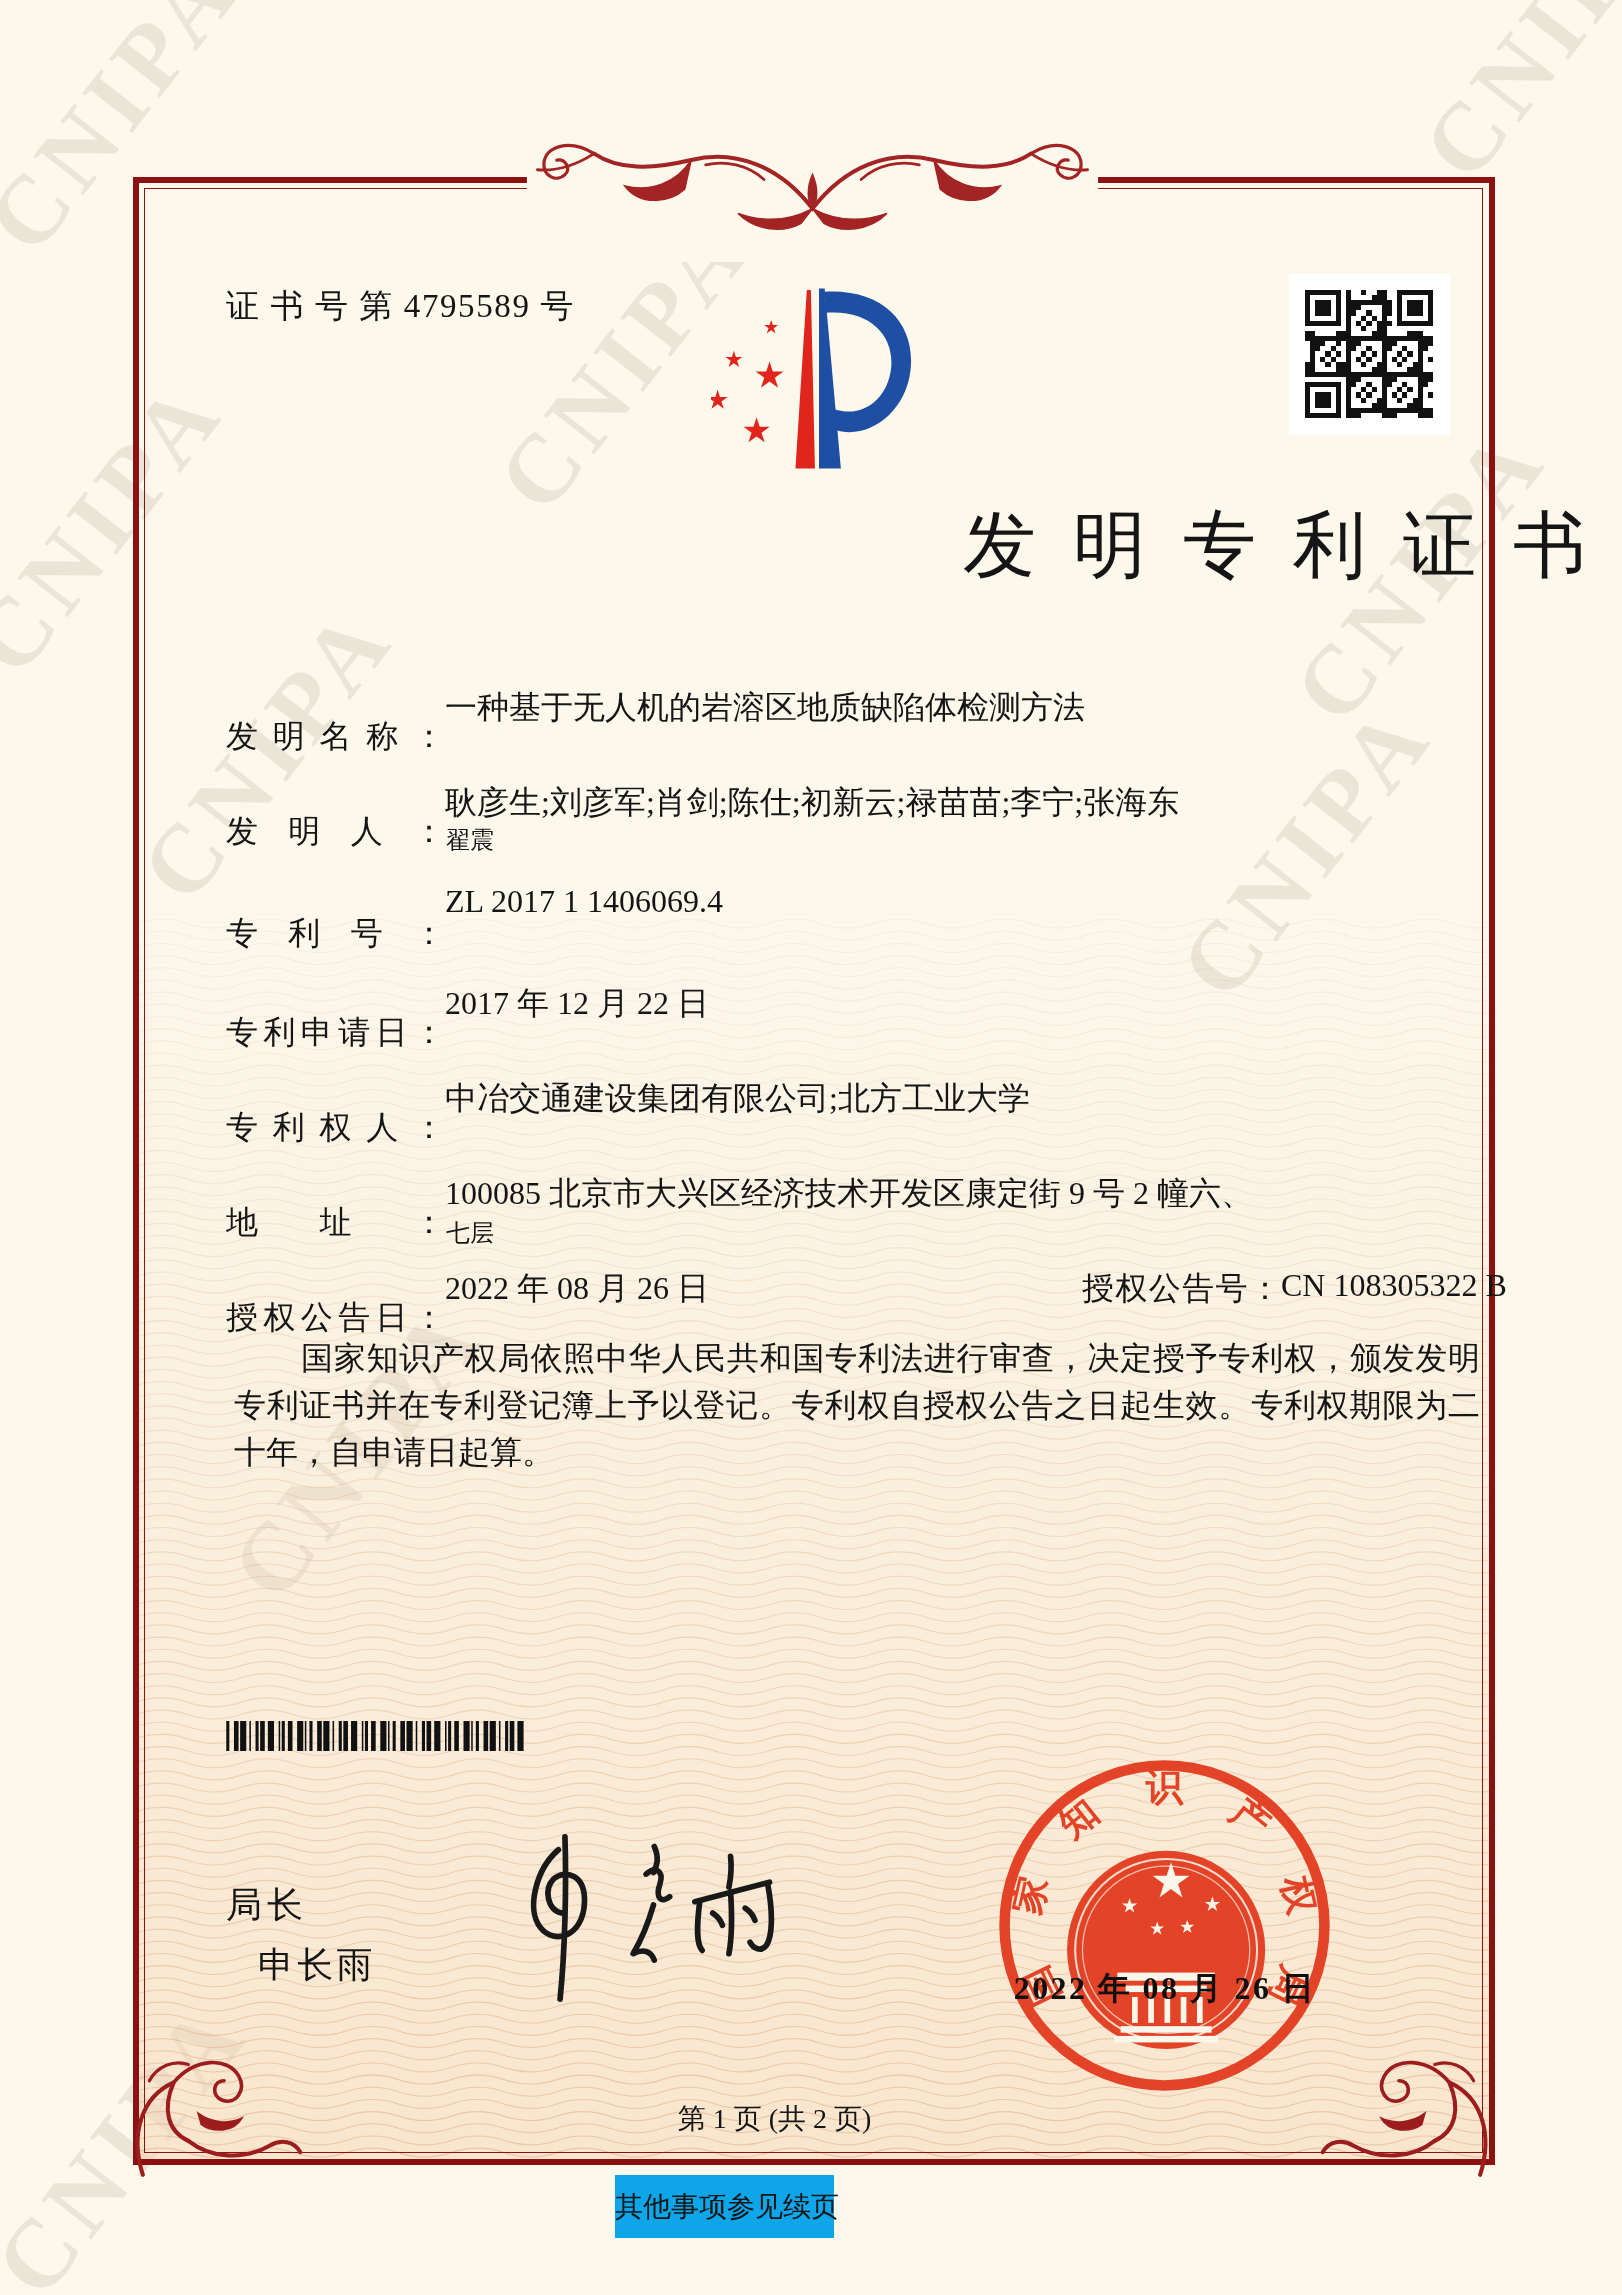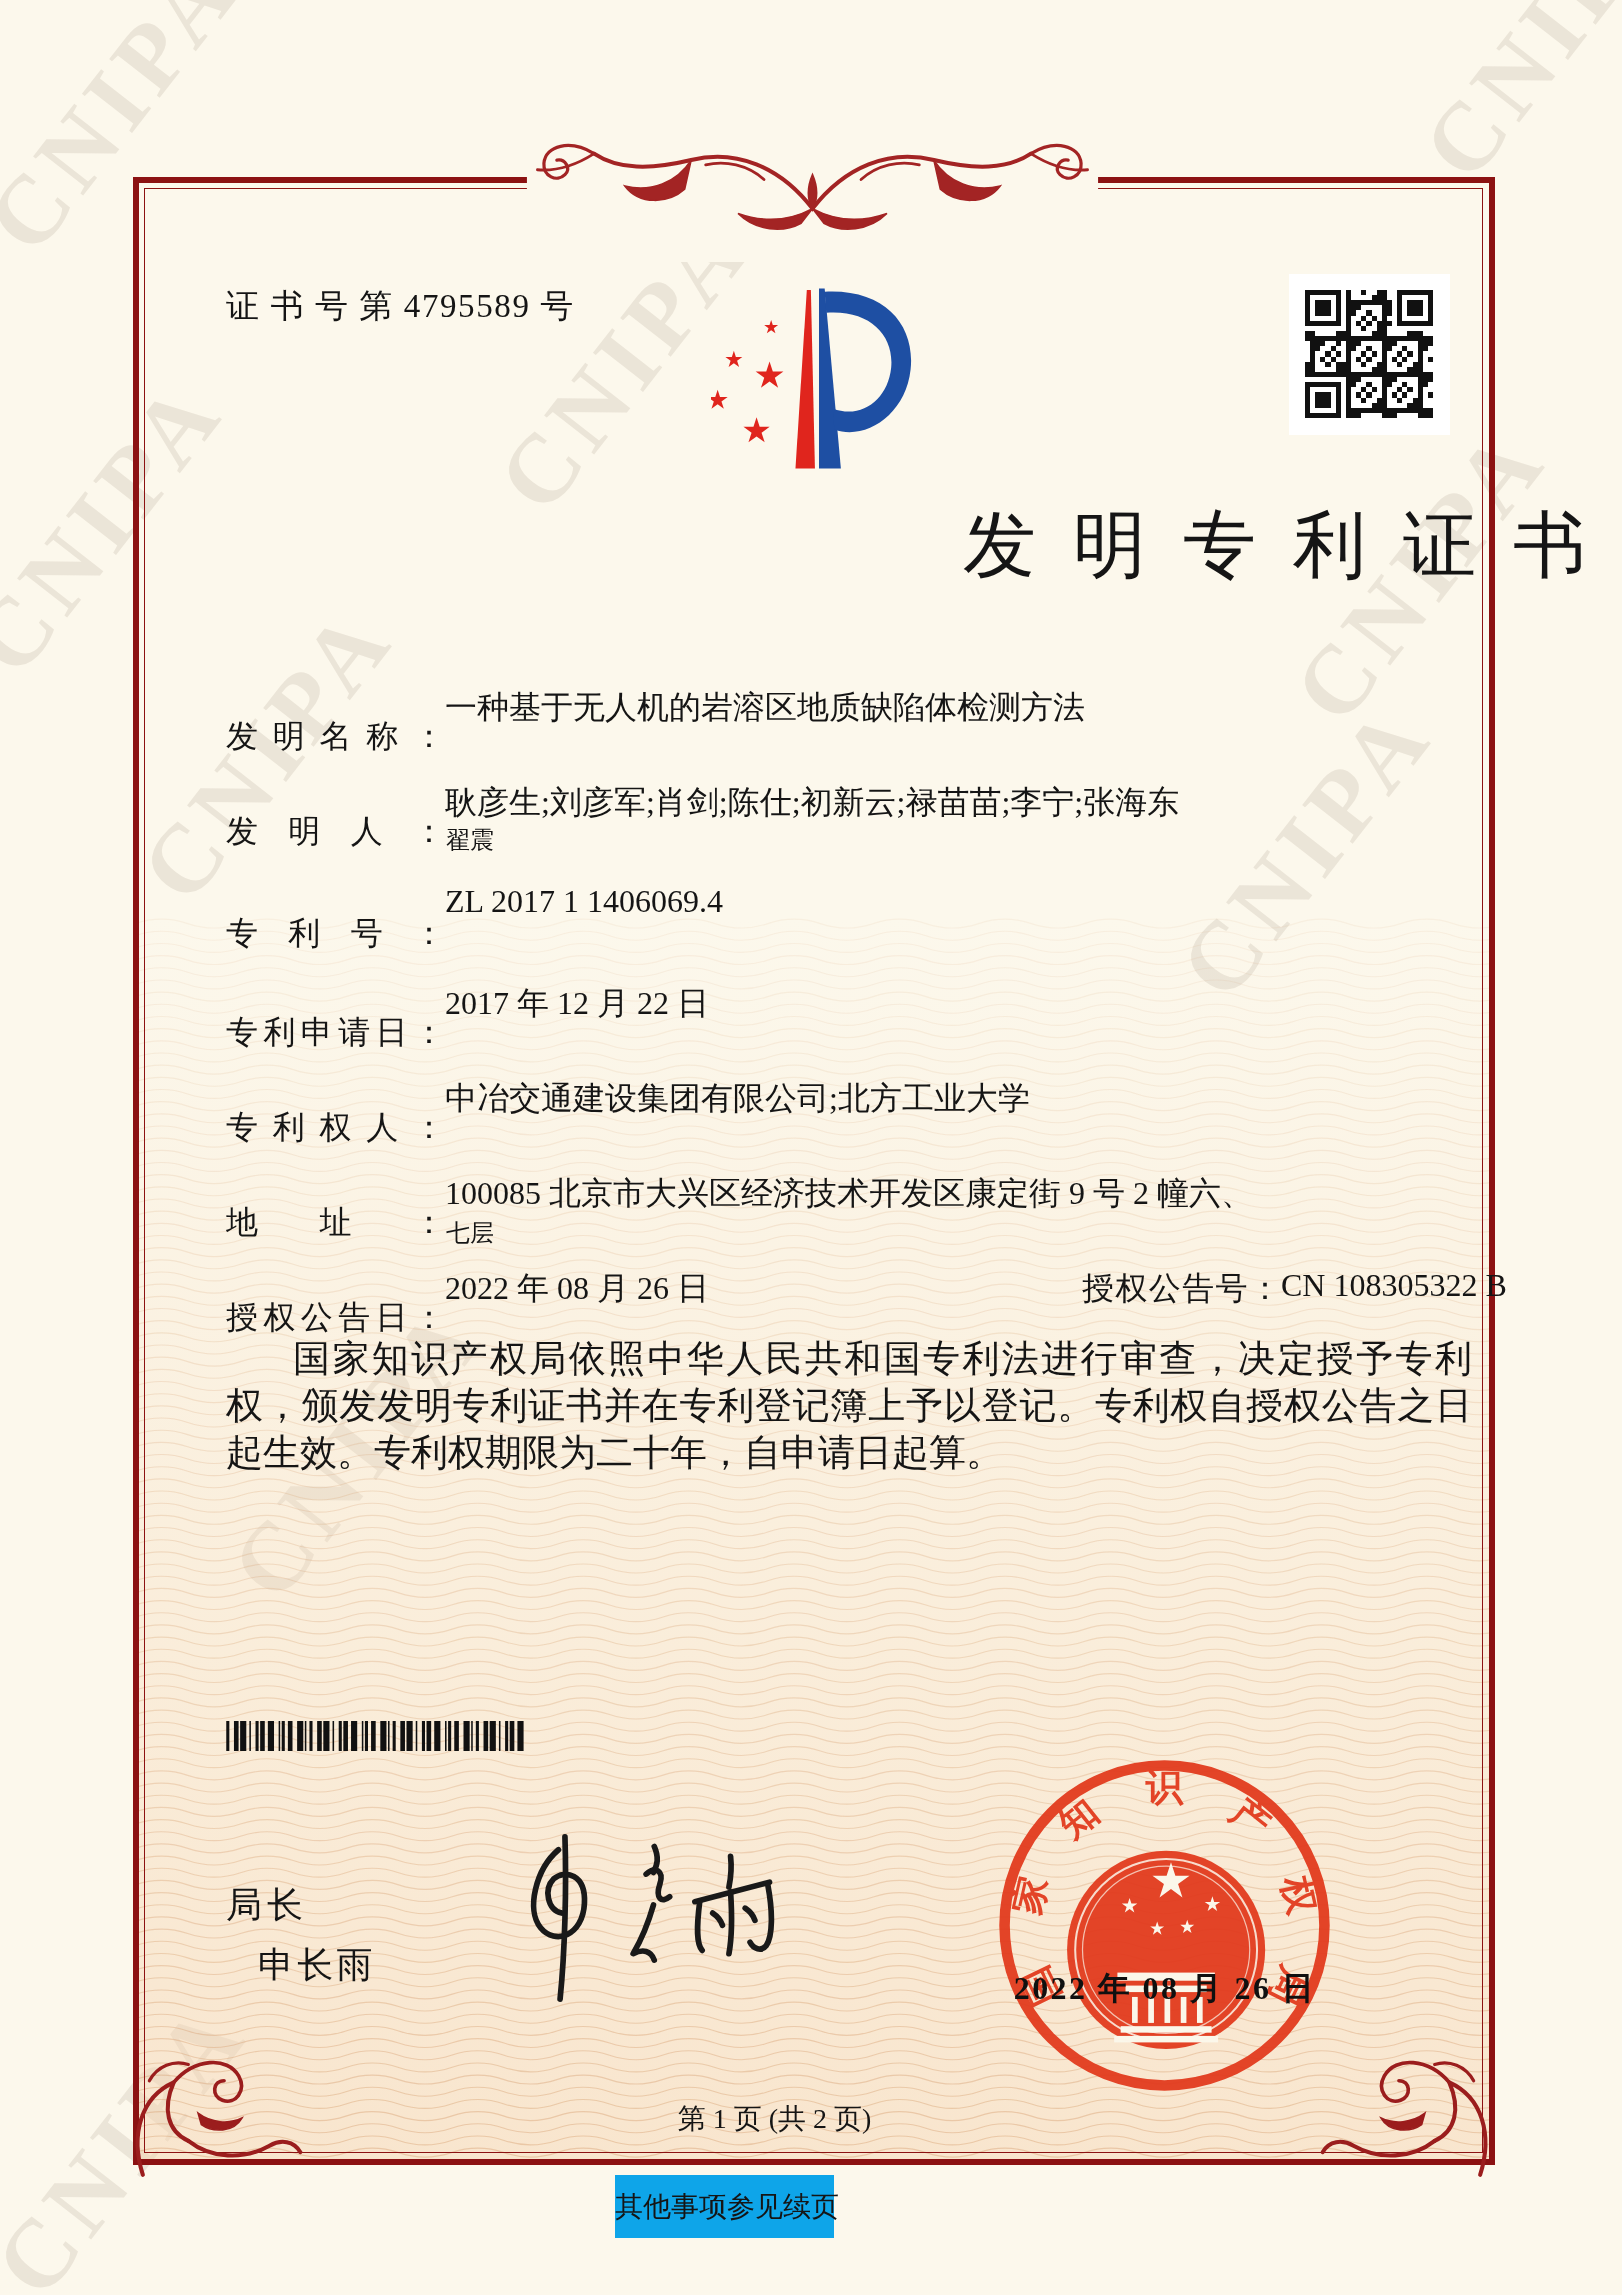--- a/index.html
+++ b/index.html
@@ -14,21 +14,21 @@
   .border-inner{left:144px;top:188px;width:1339px;height:1965px;border:1.6px solid #8c1212;box-sizing:border-box;z-index:4;}
   .certno{left:226px;top:284px;font-size:33px;letter-spacing:1.6px;z-index:6;white-space:nowrap;}
   .title{left:0;top:497px;width:1623px;text-align:right;font-size:73px;font-weight:400;
          letter-spacing:37px;text-indent:37px;z-index:6;}
   .row{position:absolute;left:226px;font-size:32px;white-space:nowrap;z-index:6;}
   .lab{display:inline-block;width:219px;text-align:justify;text-align-last:justify;vertical-align:top;margin-top:29px;}
   .val{display:inline-block;vertical-align:top;}
   .cont{position:absolute;left:446px;font-size:24px;white-space:nowrap;z-index:6;}
   .grant2{position:absolute;left:856px;top:0;text-decoration:underline;}
   .lab2{display:inline-block;width:199px;text-align:justify;text-align-last:justify;vertical-align:top;}
-  .legal{position:absolute;left:226px;top:1335px;width:1246px;font-size:37px;line-height:47px;
+  .legal{position:absolute;left:234px;top:1335px;width:1246px;font-size:32px;line-height:47px;
          text-align:justify;word-break:break-all;z-index:6;}
   .legal p{margin:0;text-indent:67px;}
   .sig-label{left:226px;top:1881px;font-size:36px;letter-spacing:4.9px;z-index:6;}
   .sig-name{left:226px;top:1941px;font-size:36px;letter-spacing:3.2px;z-index:6;margin-left:32px;}
   .seal-date{left:962px;top:1967px;width:406px;text-align:center;font-size:32px;letter-spacing:2.4px;
              font-weight:600;color:#101010;z-index:8;}
   .pageno{left:531px;top:2100px;width:487px;text-align:center;font-size:28px;z-index:6;}
   .footbox{left:615px;top:2175px;width:219px;height:63px;background:#0ea5e9;z-index:6;
            text-align:center;font-size:28px;line-height:63px;white-space:nowrap;}
   .qrbox{left:1289px;top:274px;width:161px;height:161px;background:#ffffff;z-index:5;}

